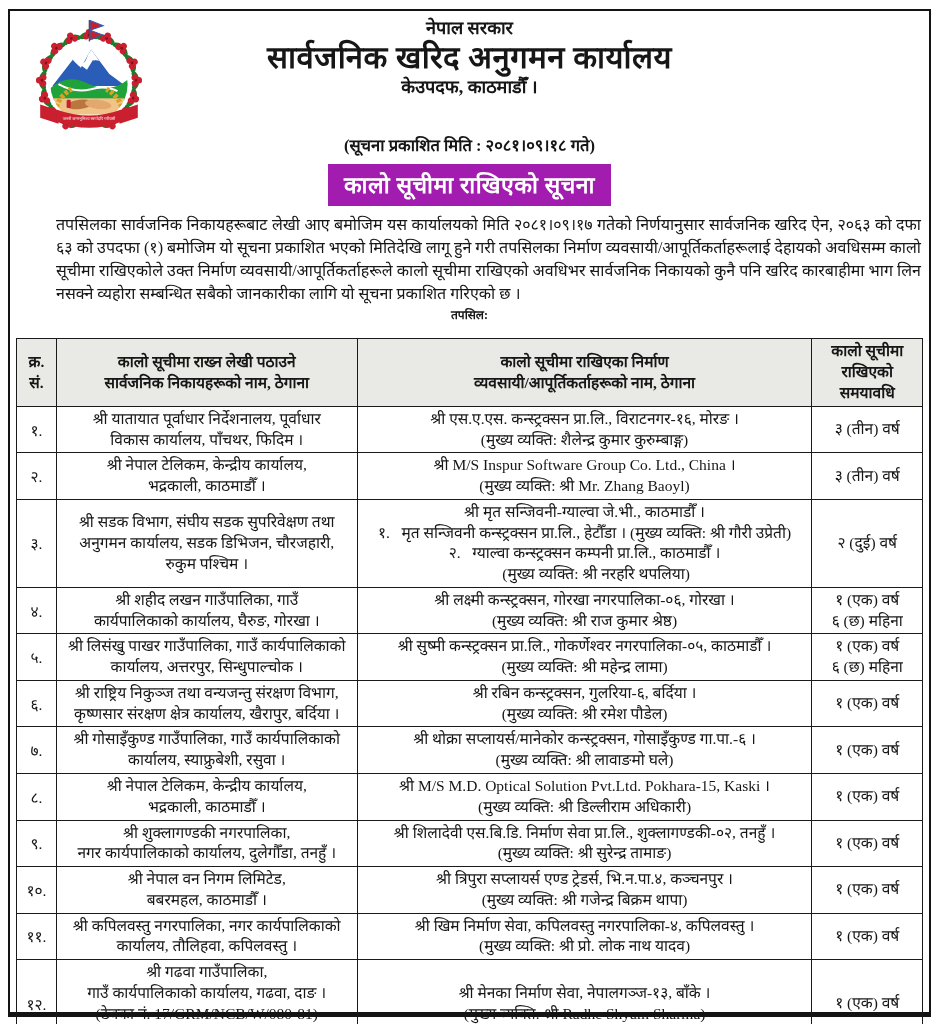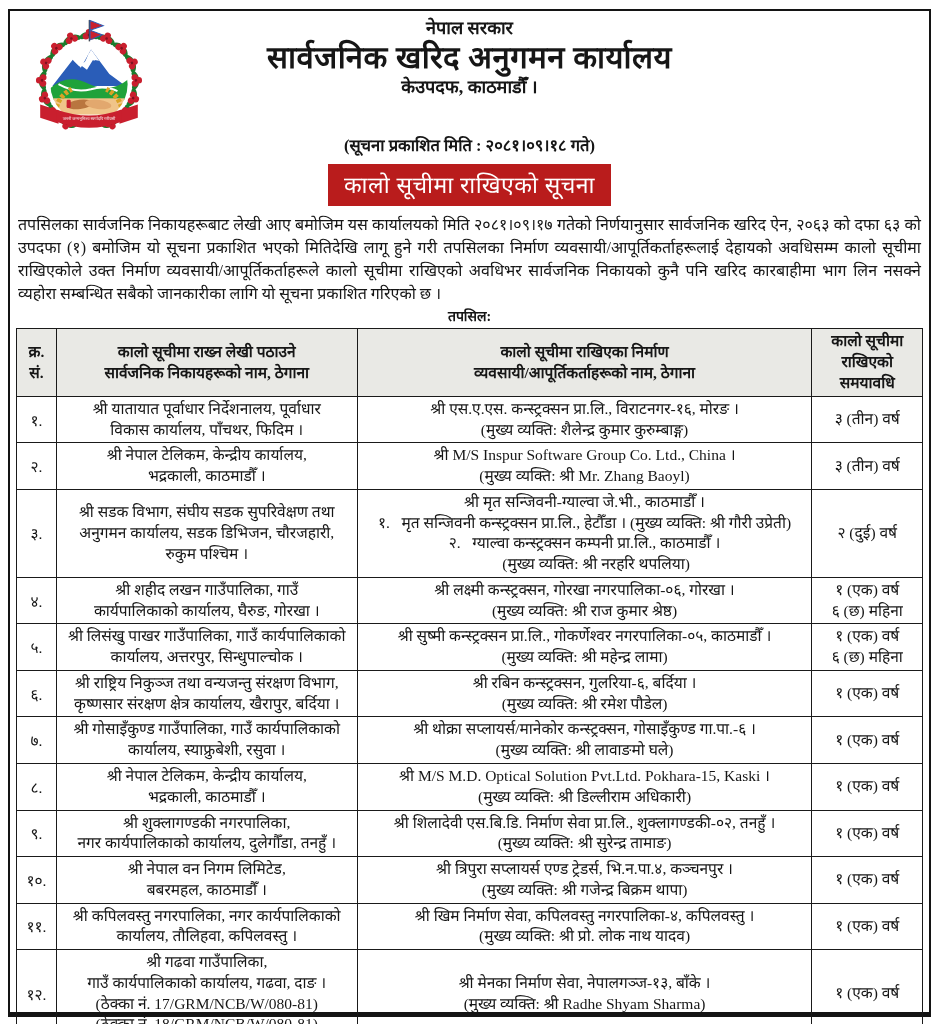--- a/index.html
+++ b/index.html
@@ -23,32 +23,33 @@
   .header { position: relative; text-align: center; padding-top: 4px; }
   .emblem { position: absolute; left: 12px; top: 6px; width: 122px; height: 120px; }
   .h-line1 { font-size: 18px; font-weight: bold; line-height: 1.25; }
   .h-line2 { font-size: 21px; font-weight: bold; line-height: 1.3; }
   .h-line3 { font-size: 31px; font-weight: bold; line-height: 1.15; letter-spacing: 0.5px; }
   .h-line4 { font-size: 18px; font-weight: bold; line-height: 1.35; }
   .h-line5 { font-size: 16.5px; font-weight: bold; line-height: 1.35; margin-top: 36px; }
   .title-bar-wrap { text-align: center; margin: 6px 0 7px 0; }
   .title-bar {
     display: inline-block;
-    background: #b91c1c; color: #ffffff;
-    font-size: 23px; font-weight: normal;
+    background: #a21caf; color: #ffffff;
+    font-size: 23px; font-weight: bold;
     padding: 4px 16px 6px 16px;
     letter-spacing: 0.5px;
   }
   
   .notice-body {
     font-size: 16px; line-height: 1.45;
     text-align: justify;
     padding: 0 2px;
-  }
-  .tapasil { text-align: center; font-weight: bold; font-size: 14px; margin: 1px 0 3px 0; }
+    margin-left: 38px;
+  }
+  .tapasil { text-align: center; font-weight: bold; font-size: 12px; margin: 1px 0 15px 0; }
   
   table.blacklist {
     width: 100%; border-collapse: collapse;
     table-layout: fixed;
     font-size: 15.5px;
   }
   table.blacklist th, table.blacklist td {
     border: 1.6px solid #1a1a1a;
     padding: 2px 6px;
     vertical-align: middle;

